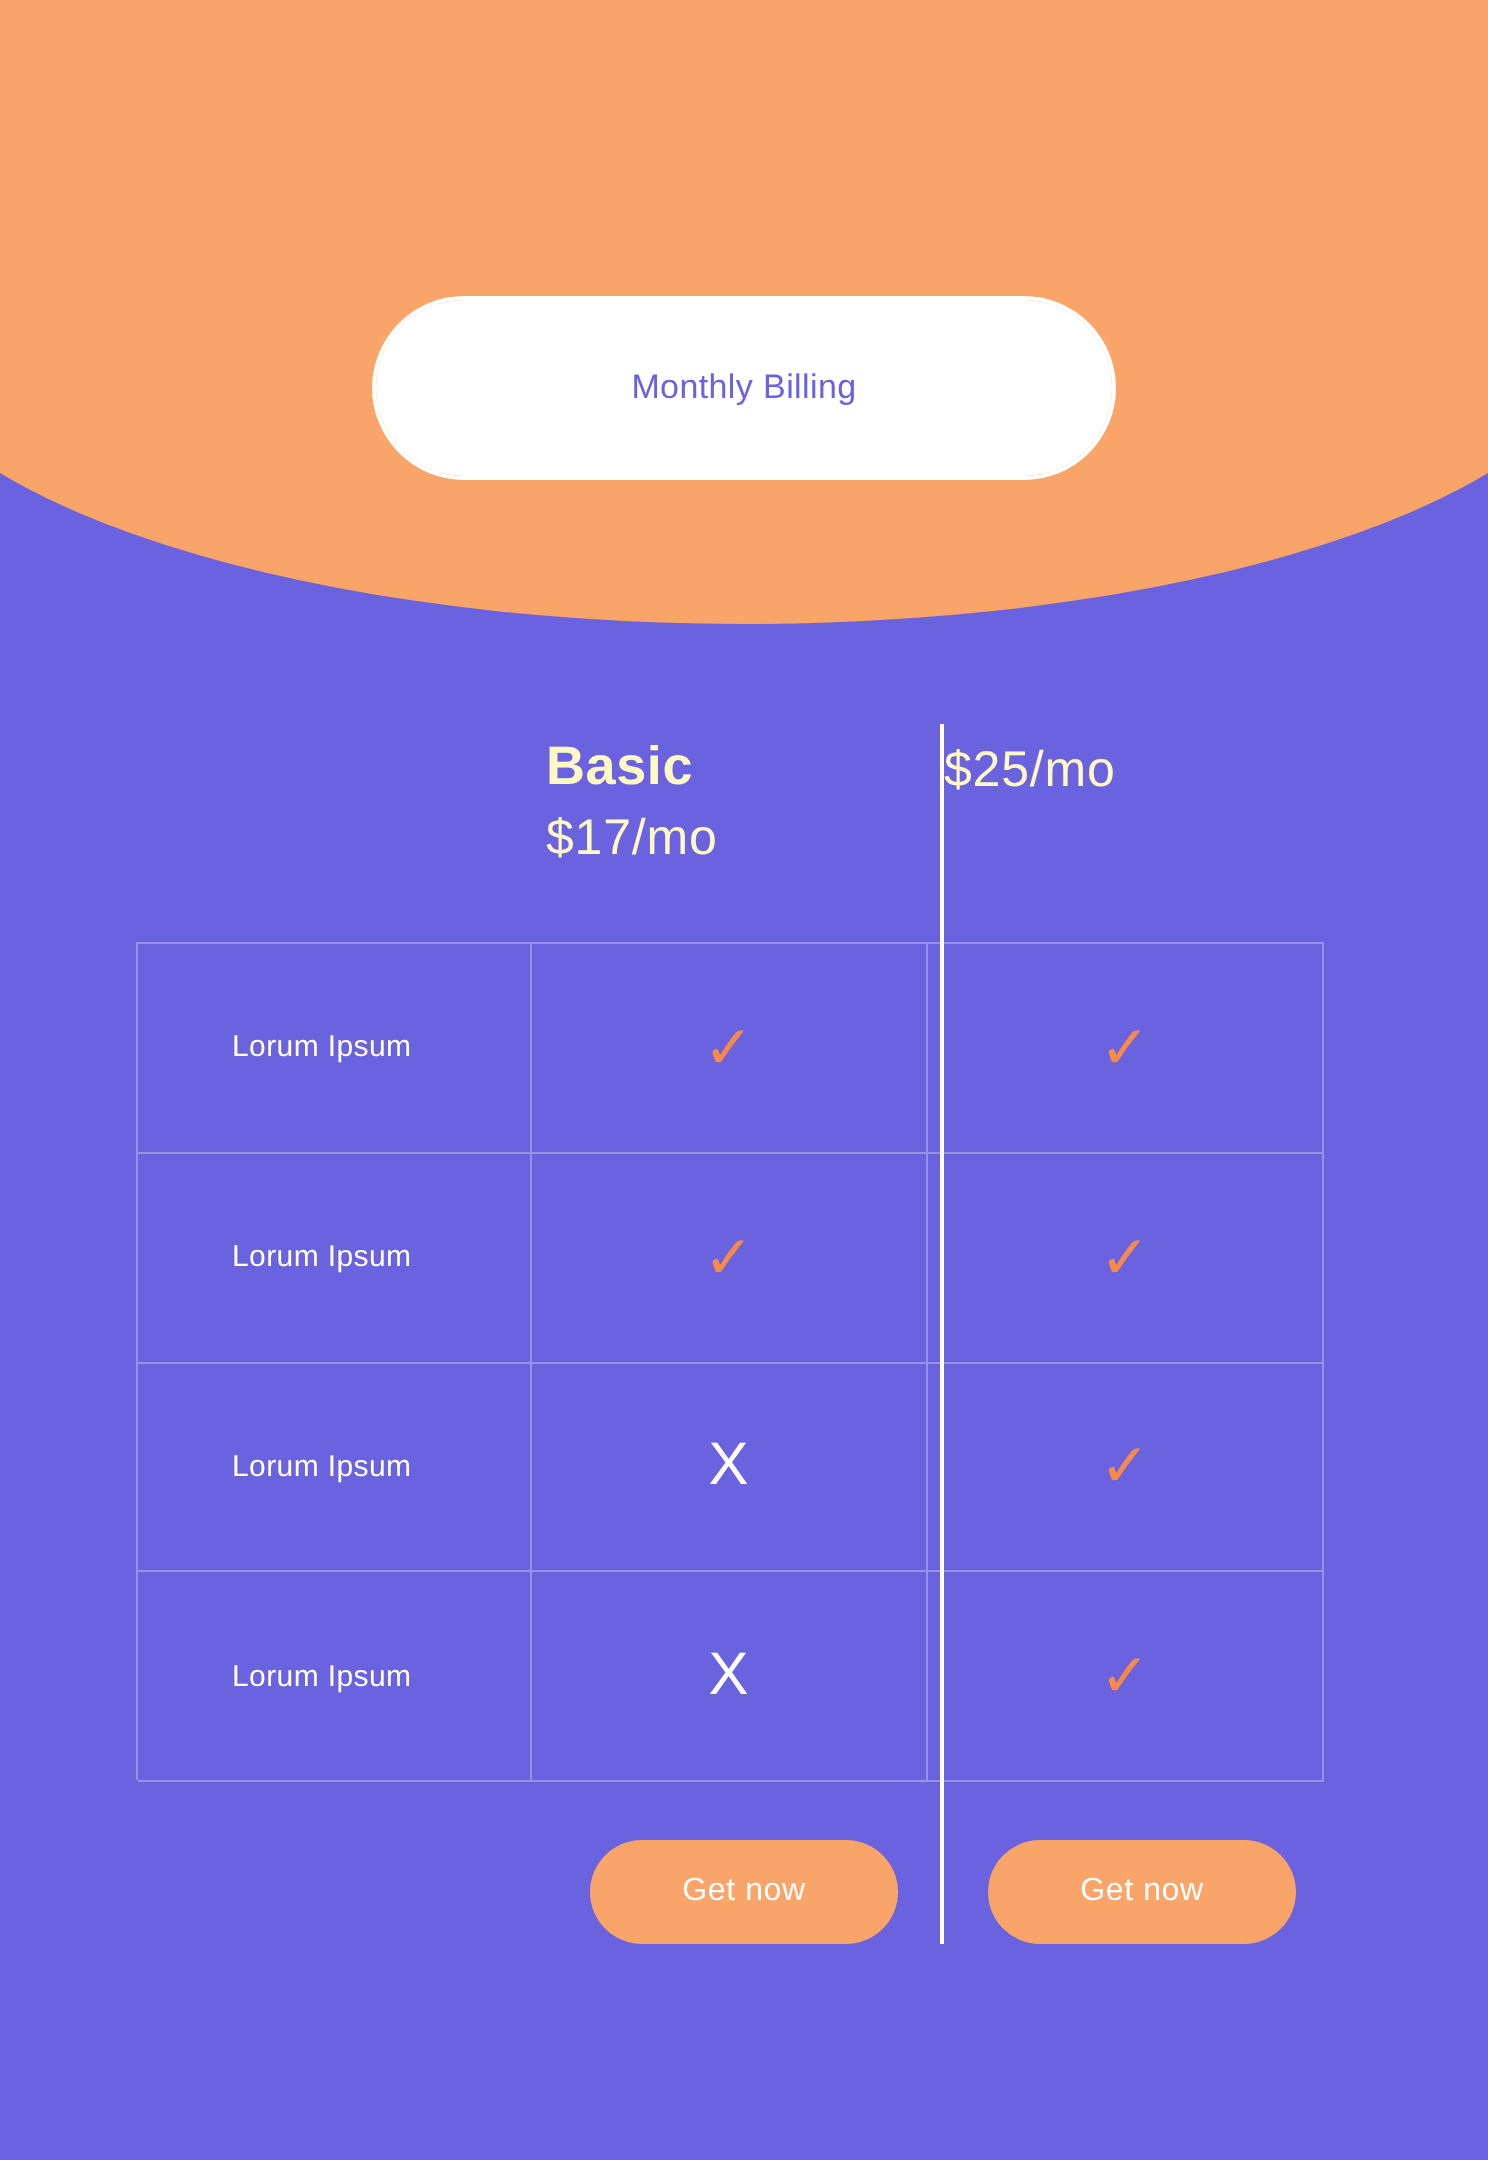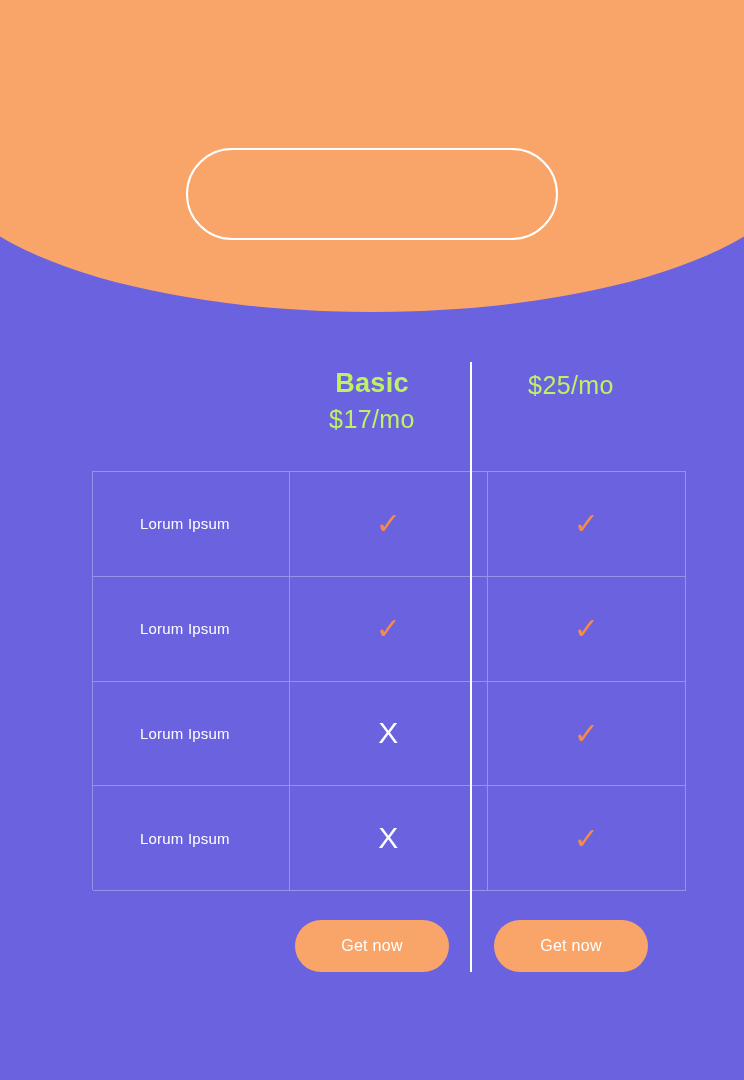--- a/index.html
+++ b/index.html
@@ -66,22 +66,21 @@
     position: absolute;
     top: 366px;
     left: 0;
     width: 744px;
     z-index: 4;
   }
   .plan-head {
     position: absolute;
     top: 0;
     width: 198px;
-    text-align: center;
-    color: #bef264;
+    color: #fef9c3;
   }
   .plan-head.basic { left: 273px; }
   .plan-head.pro   { left: 472px; }
   .plan-name {
     font-size: 27px;
     font-weight: bold;
     letter-spacing: 0.3px;
     line-height: 34px;
   }
   .plan-price {
@@ -99,21 +98,21 @@
     top: 362px;
     width: 2px;
     height: 610px;
     background: #ffffff;
     z-index: 6;
   }
 
   
   .table {
     position: absolute;
-    left: 92px;
+    left: 68px;
     top: 471px;
     width: 594px;
     height: 419px;
     z-index: 3;
     border-top: 1px solid rgba(255,255,255,0.30);
     border-left: 1px solid rgba(255,255,255,0.30);
     box-sizing: border-box;
     text-align: right;
   }
   .trow {
@@ -168,20 +167,23 @@
   }
   .cta.basic { left: 295px; }
   .cta.pro   { left: 494px; }
 </style>
 </head>
 <body>
 
 <div class="hero"></div>
 
 <div class="toggle">
+  <div class="toggle-opt active">
+    <span>Monthly Billing</span>
+  </div>
 </div>
 
 <div class="plans">
   <div class="plan-head basic">
     <div class="plan-name">Basic</div>
     <div class="plan-price">$17/mo</div>
   </div>
   <div class="plan-head pro">
     <div class="plan-price">$25/mo</div>
   </div>

